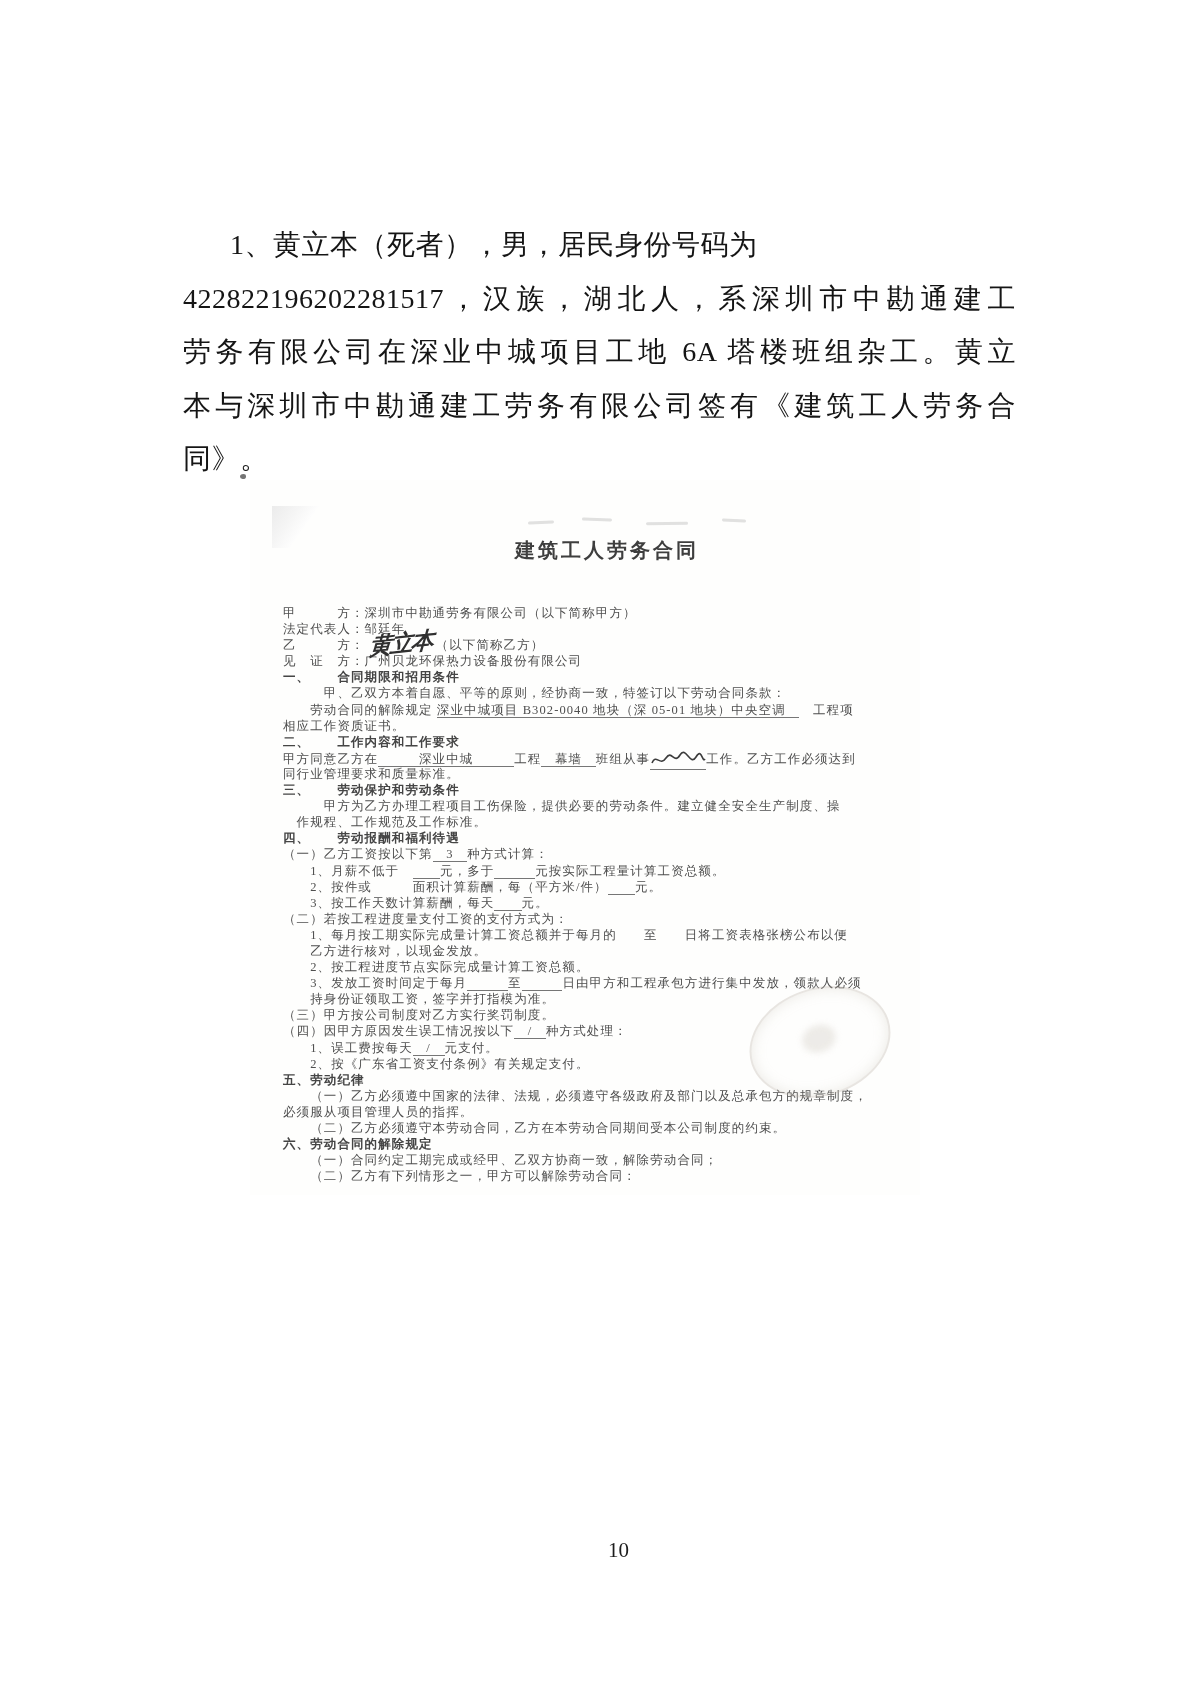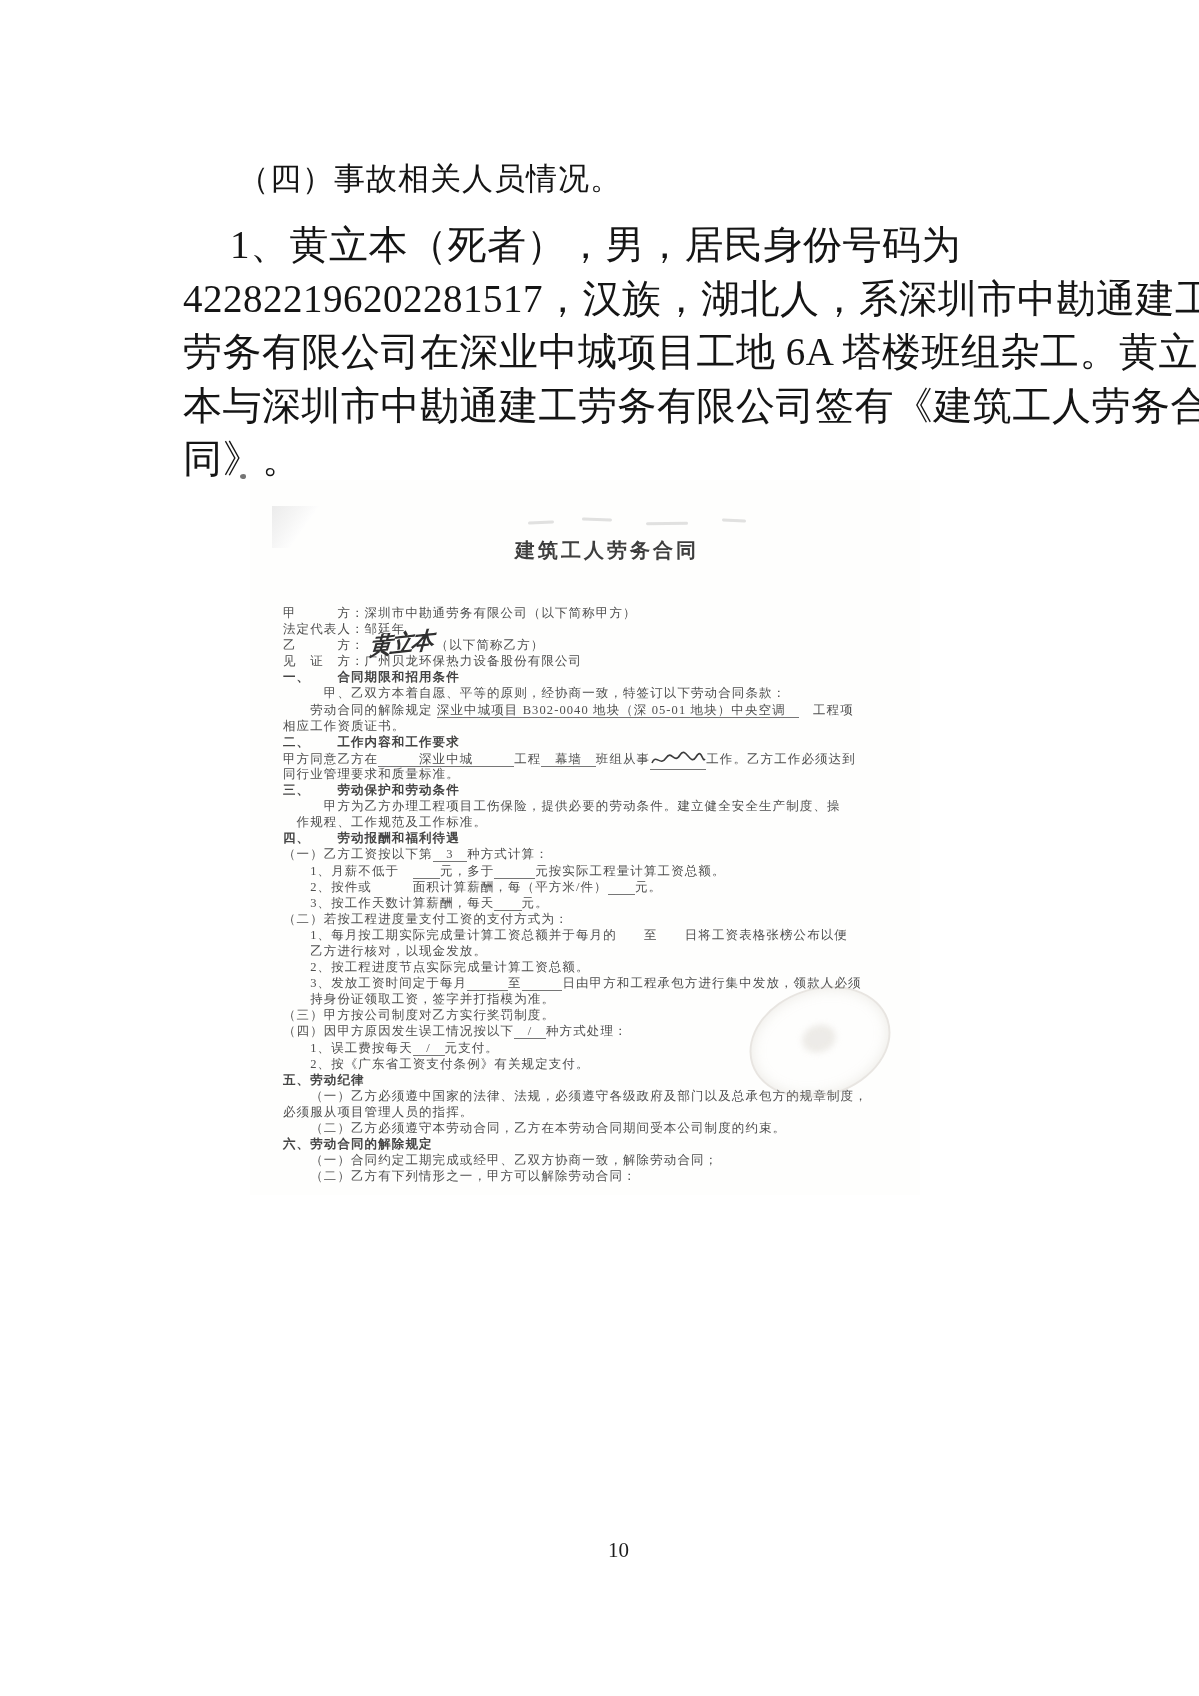--- a/index.html
+++ b/index.html
@@ -14,21 +14,21 @@
   
   .heading{
     position:absolute;left:183px;top:157px;width:833px;
     font-size:31px;line-height:44px;color:#151515;
     text-indent:55px;letter-spacing:1px;white-space:nowrap;
   }
   .para{position:absolute;left:183px;width:833px;}
   .para1{top:218px;}
   .para2{top:1234px;}
   .bline{
-    height:53.5px;line-height:53.5px;font-size:39px;color:#151515;
+    height:53.5px;line-height:53.5px;font-size:28px;color:#151515;
     white-space:nowrap;letter-spacing:.5px;
   }
   .bline.jline{text-align:justify;text-align-last:justify;}
   .bline.indent{text-indent:47px;}
   
   .scan{
     position:absolute;left:250px;top:480px;width:670px;height:715px;
     background:#fefefd;
   }
   .fold{
@@ -76,21 +76,20 @@
   .pageno{
     position:absolute;left:0;top:1538px;width:100%;
     text-align:center;font-size:21px;color:#1c1c1c;padding-left:19px;
   }
 </style>
 </head>
 <body>
 
 <div class="page">
 
-  <div class="heading">（四）事故相关人员情况。</div>
 
   <div class="para para1">
 
   <div class="bline indent">1、黄立本（死者），男，居民身份号码为</div>
       <div class="bline jline">422822196202281517，汉族，湖北人，系深圳市中勘通建工</div>
       <div class="bline jline">劳务有限公司在深业中城项目工地 6A 塔楼班组杂工。黄立</div>
       <div class="bline jline">本与深圳市中勘通建工劳务有限公司签有《建筑工人劳务合</div>
       <div class="bline">同》。</div>
     </div>
 

